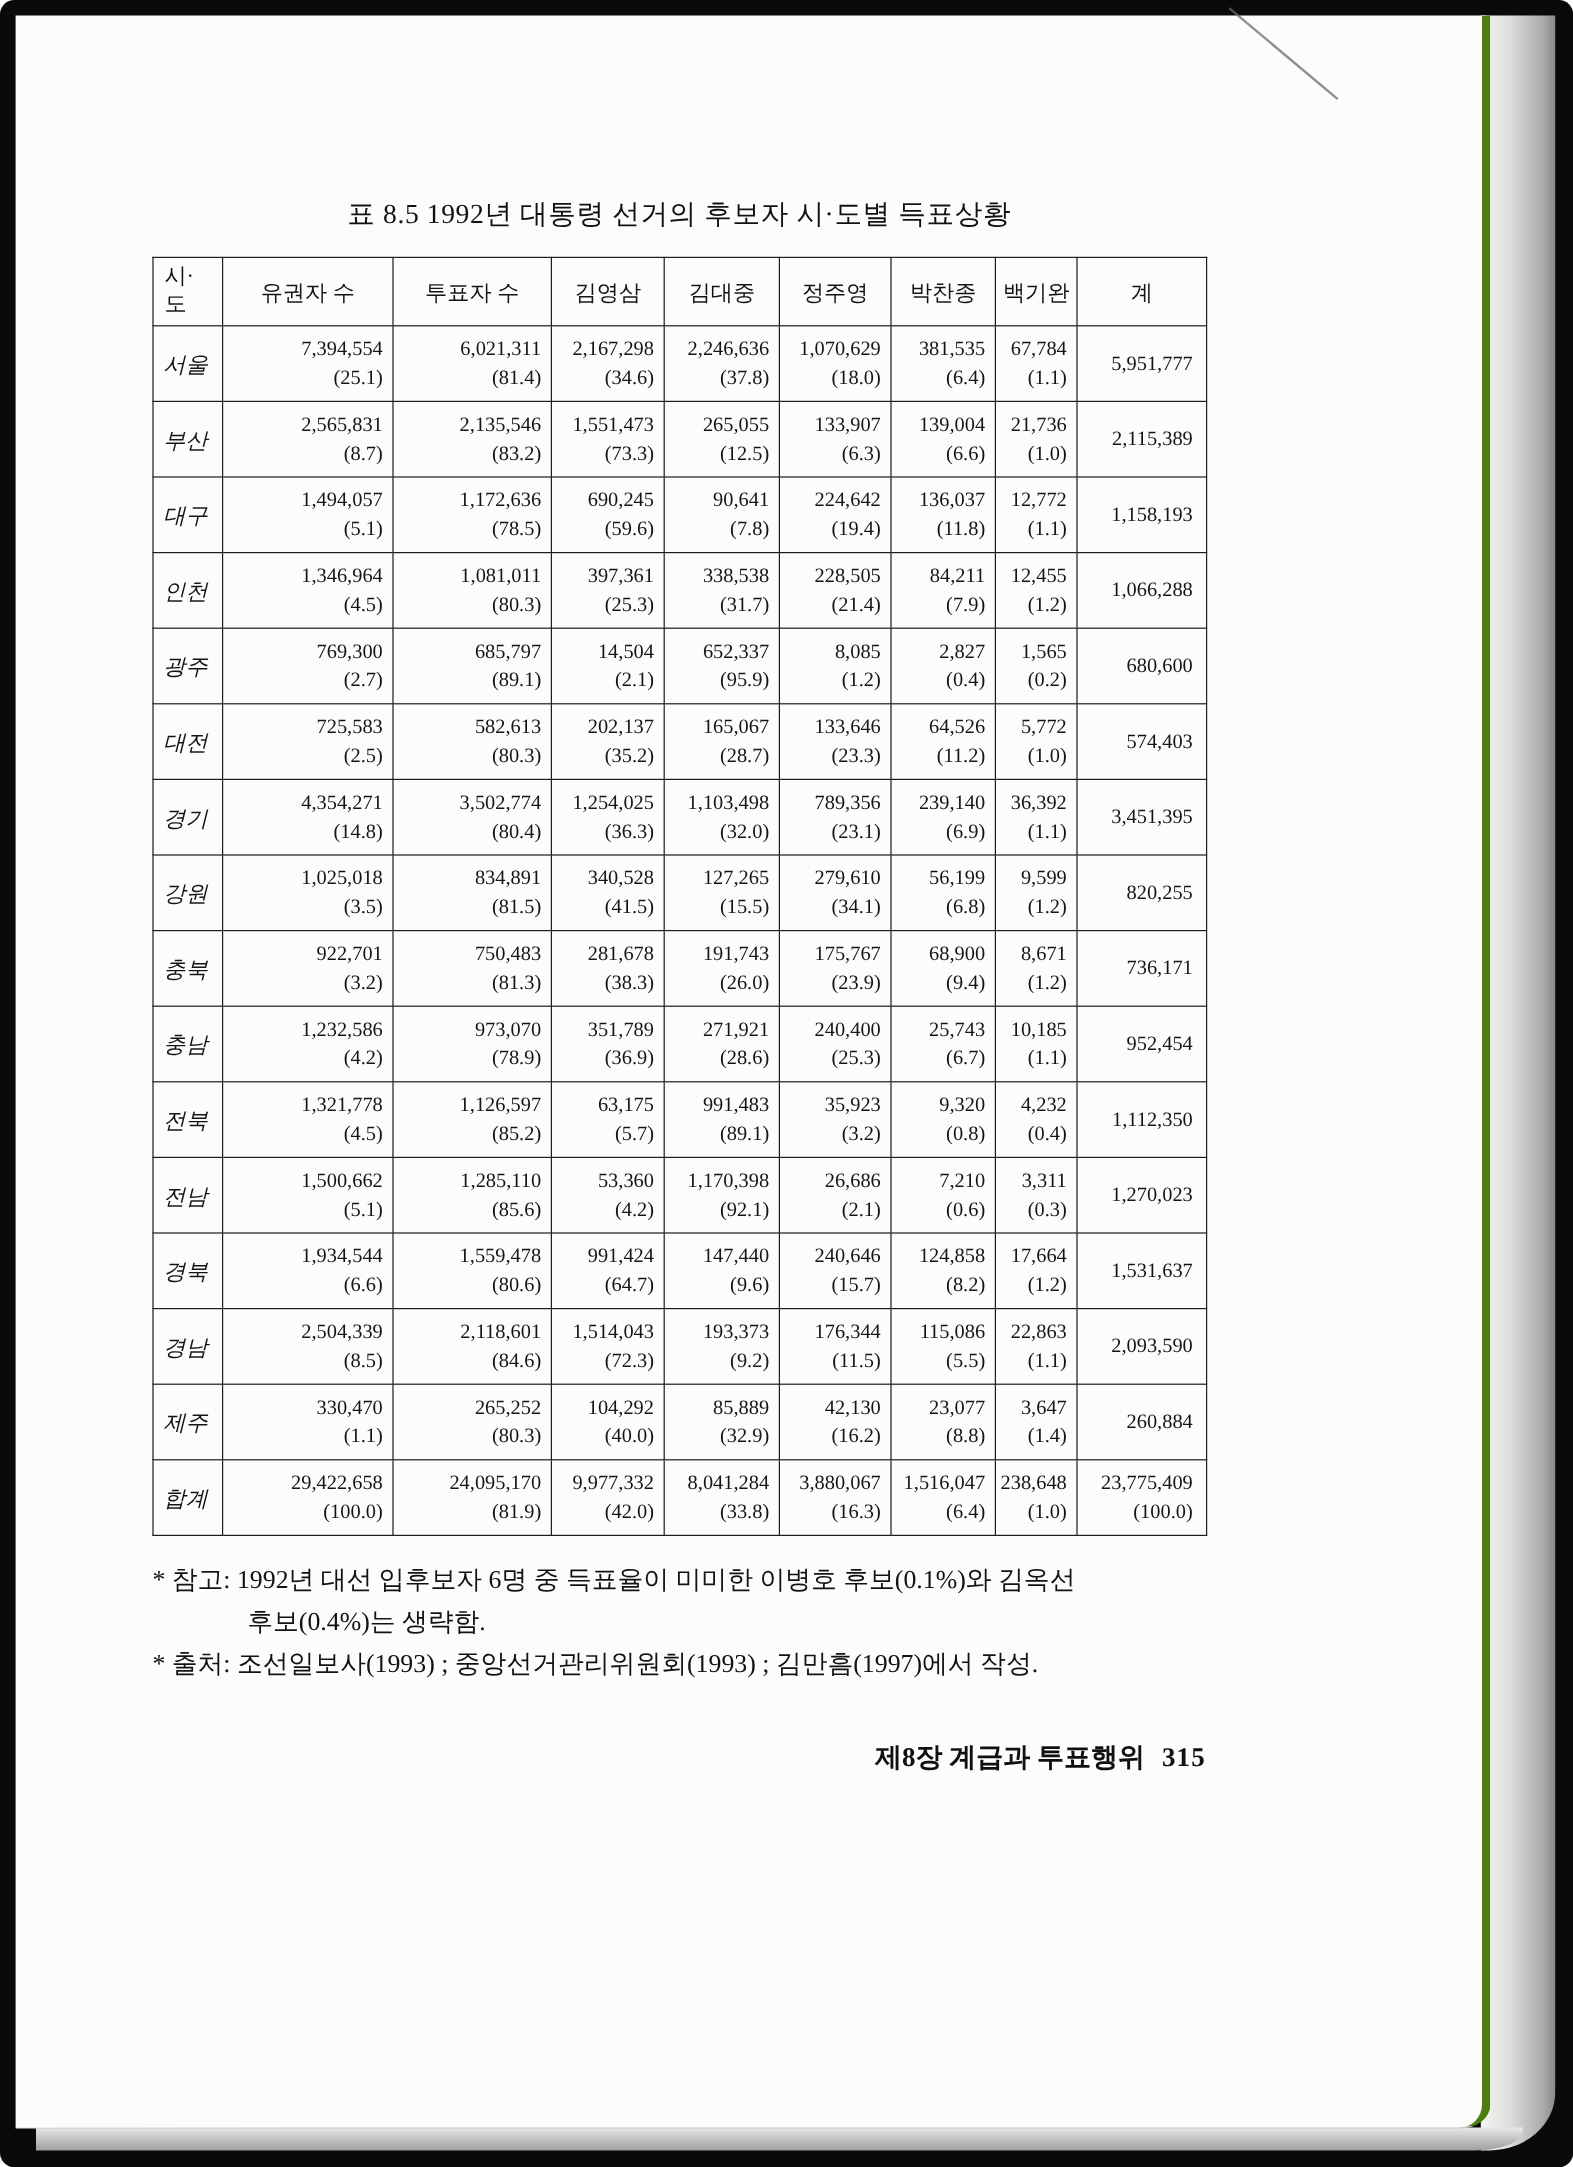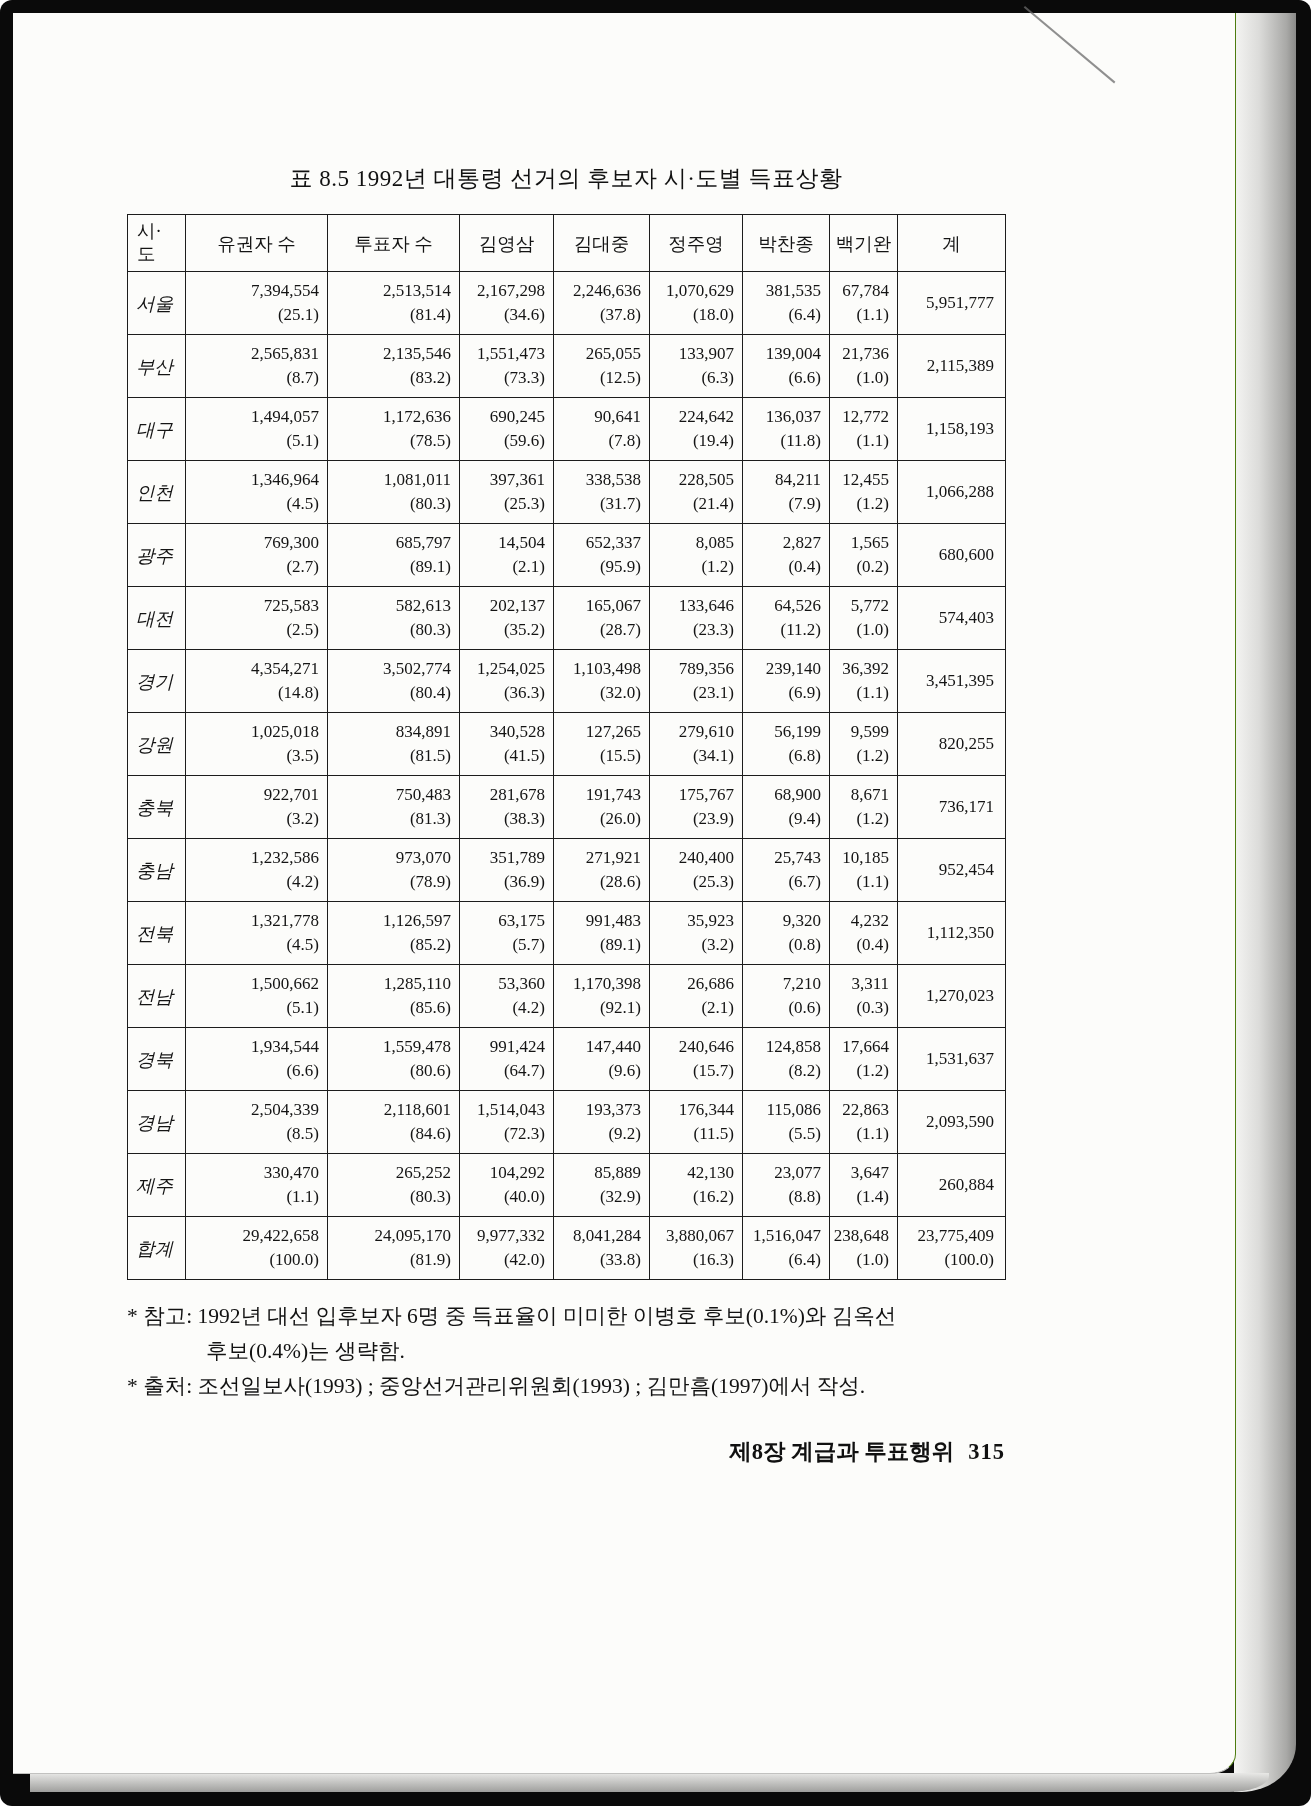--- a/index.html
+++ b/index.html
@@ -34,21 +34,21 @@
     border-bottom-right-radius: 40px 16px;
   }
 
   .page {
     position: absolute;
     left: 13px;
     top: 13px;
     width: 1222px;
     height: 1760px;
     background: #fcfcfa;
-    border-right: 1px solid #4d7c0f;
+    border-right: 7px solid #4d7c0f;
     border-bottom: 1px solid #c2c2c0;
     border-bottom-right-radius: 26px 20px;
     color: #161616;
   }
 
   .corner-fold-line {
     position: absolute;
     left: 1025px;
     top: 6px;
     width: 118px;
@@ -118,21 +118,21 @@
   .footnotes {
     margin-top: 19px;
     width: 900px;
     font-size: 21.5px;
     line-height: 1.62;
     color: #121212;
   }
   .fn-indent { padding-left: 79px; }
 
   .footer {
-    margin-top: 33px;
+    margin-top: 46px;
     width: 878px;
     text-align: right;
     padding-right: 112px;
     font-size: 22.5px;
     font-weight: bold;
     color: #101010;
   }
   .footer .pagenum { margin-left: 14px; letter-spacing: 1px; }
 </style>
 </head>
@@ -174,21 +174,21 @@
           </tr>
         </thead>
         <tbody>
             <tr>
               <td class="region">서울</td>
               <td class="num">
                 <div class="val">7,394,554</div>
                 <div class="pct">(25.1)</div>
               </td>
               <td class="num">
-                <div class="val">2,513,514</div>
+                <div class="val">6,021,311</div>
                 <div class="pct">(81.4)</div>
               </td>
               <td class="num">
                 <div class="val">2,167,298</div>
                 <div class="pct">(34.6)</div>
               </td>
               <td class="num">
                 <div class="val">2,246,636</div>
                 <div class="pct">(37.8)</div>
               </td>

